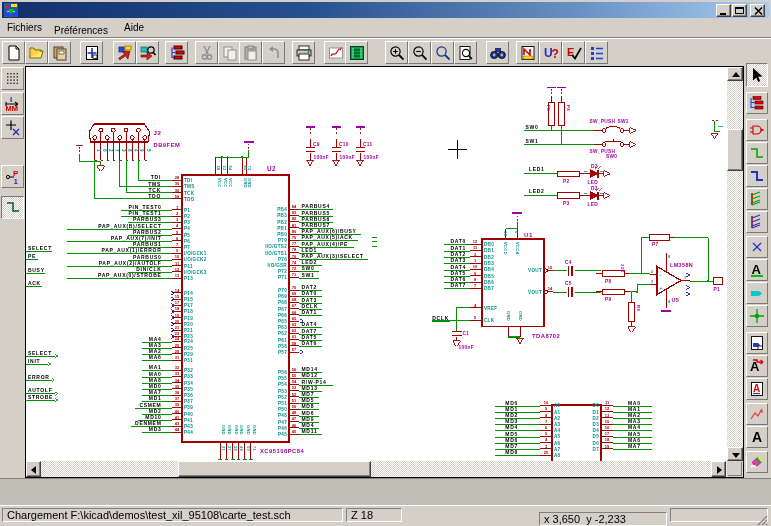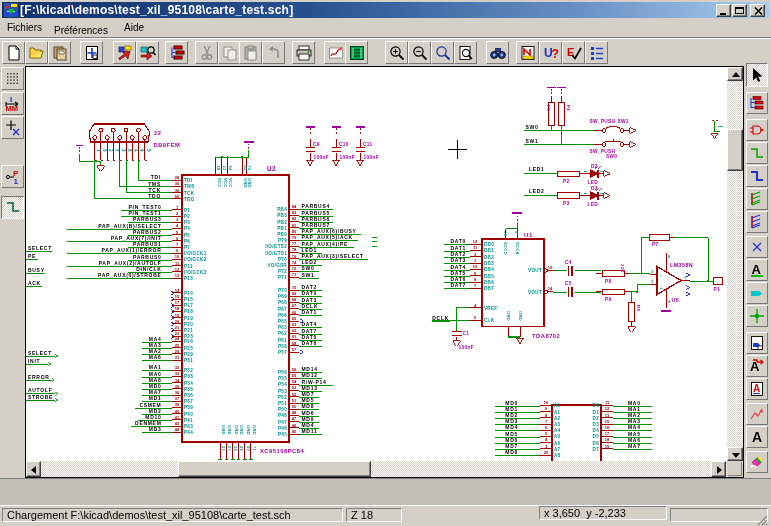--- a/index.html
+++ b/index.html
@@ -20,22 +20,20 @@
   background:linear-gradient(90deg,#11306c 0%,#27508f 40%,#6890c4 75%,#a8cbf0 100%)">
   <svg class="abs" style="left:2px;top:1px" width="14" height="14" viewBox="0 0 14 14">
     <rect width="14" height="14" fill="#2a55a4"></rect>
     <path d="M1,2 l5,2 -5,2 Z" fill="#e02020"></path>
     <rect x="7" y="1" width="6" height="3" fill="#ffe000"></rect>
     <rect x="5" y="6" width="4" height="4" fill="#00c020"></rect>
     <rect x="1" y="9" width="4" height="4" fill="#2040ff"></rect>
     <rect x="9" y="9" width="4" height="4" fill="#2040ff"></rect>
     <path d="M5,8 L3,9 M9,8 L11,9" stroke="#fff" stroke-width="0.8"></path>
   </svg>
-  <span class="abs" style="left:18px;top:1px;color:#fff;font-weight:bold;font-size:12px;
-    letter-spacing:0.2px">[F:\kicad\demos\test_xil_95108\carte_test.sch]</span>
   <div class="sbtn" style="left:714px;top:1.5px;width:15px;height:13px">
     <div class="abs" style="left:3px;top:8px;width:6px;height:2px;background:#000"></div>
     </div>
   <div class="sbtn" style="left:730px;top:1.5px;width:15px;height:13px">
     <div class="abs" style="left:2px;top:2px;width:9px;height:7px;border:1px solid #000;border-top-width:2px"></div>
     </div>
   <div class="sbtn" style="left:748px;top:1.5px;width:15px;height:13px">
     <svg class="abs" style="left:2px;top:1px" width="11" height="10" viewBox="0 0 11 10">
         <path d="M2,1.5 L9,8.5 M9,1.5 L2,8.5" stroke="#000" stroke-width="1.5"></path>
       </svg>
@@ -1206,18 +1204,18 @@
       <path d="M2,13 q3,-2 5,0" stroke="#fff" stroke-width="2" fill="none"></path>
     </svg>
   </div>
 
 <div class="abs" style="left:0;top:478px;width:771px;height:27px;background:#C1BEB6"></div>
 <div class="abs" style="left:0;top:478px;width:771px;height:1px;background:#808080"></div>
 
 <div class="abs" style="left:0;top:505px;width:771px;height:21px;background:#D4D0C8;border-top:1px solid #fff">
   <div class="field" style="left:2px;top:2px;width:341px">Chargement F:\kicad\demos\test_xil_95108\carte_test.sch</div>
   <div class="field" style="left:346px;top:2px;width:56px">Z 18</div>
-  <div class="field" style="left:539px;top:0;width:128px">x 3,650&nbsp;&nbsp;y -2,233</div>
+  <div class="field" style="left:539px;top:6px;width:128px">x 3,650&nbsp;&nbsp;y -2,233</div>
   <div class="field" style="left:670px;top:2px;width:98px"></div>
   <svg class="abs" style="left:757px;top:9px" width="11" height="11" viewBox="0 0 11 11">
     <path d="M10,1 L1,10 M10,5 L5,10 M10,9 L9,10" stroke="#808080" stroke-width="1.2"></path>
   </svg>
 </div>
 
 </body></html>

